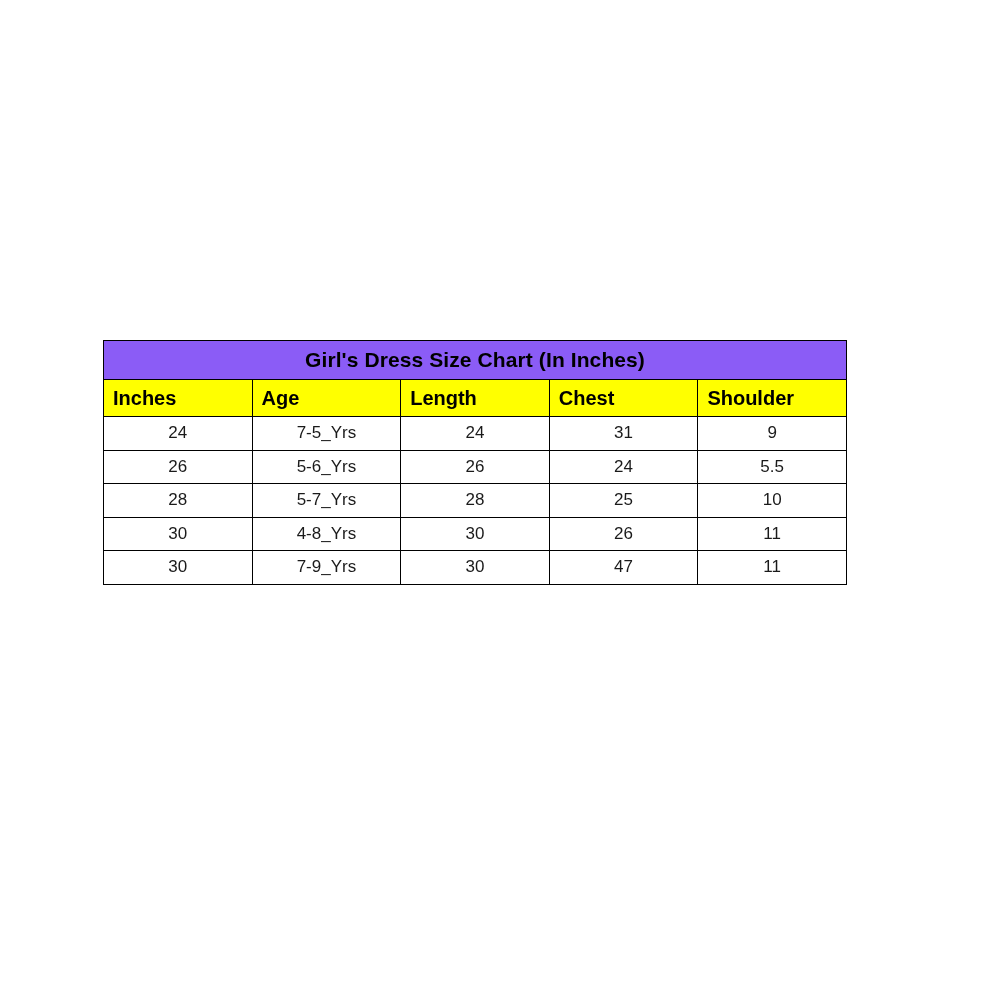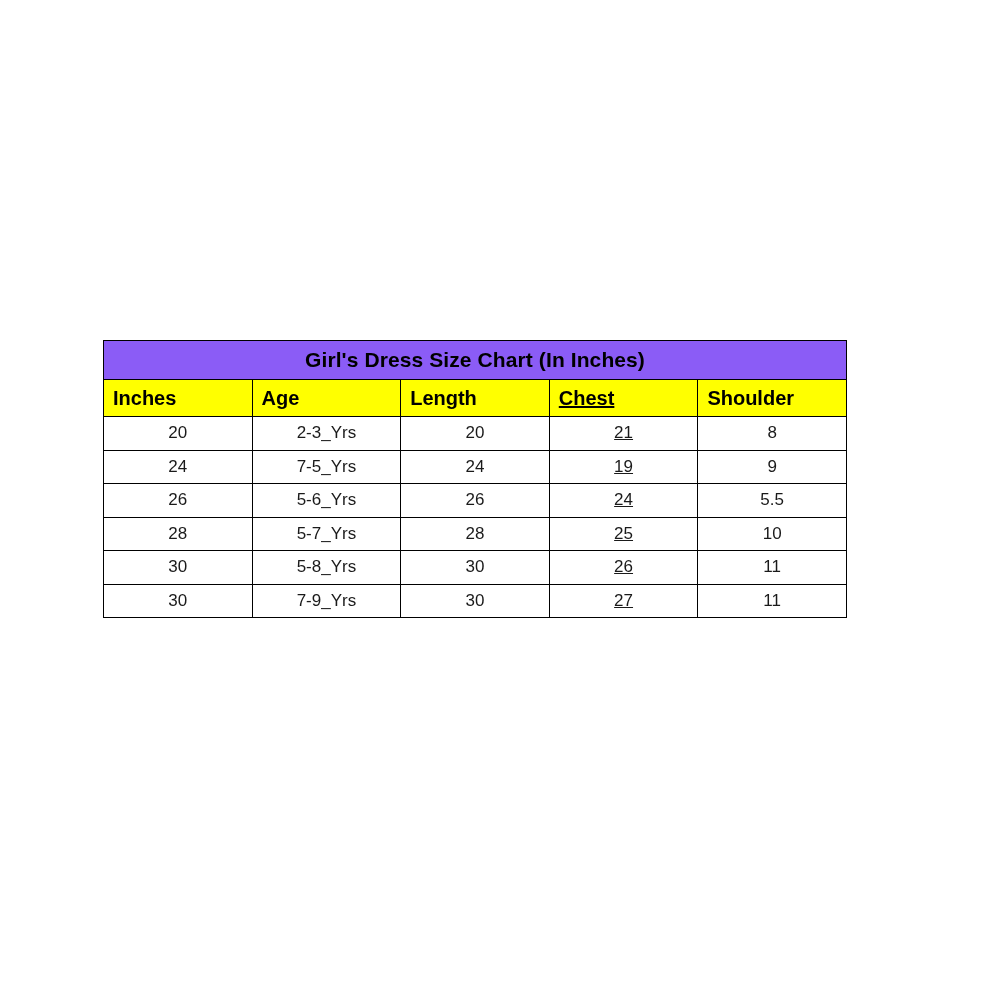--- a/index.html
+++ b/index.html
@@ -52,77 +52,70 @@
     background: #ffffff;
     color: #1a1a1a;
     font-size: 17px;
     text-align: center;
     height: 32.5px;
     font-weight: normal;
   }
   .col-sizes { width: 130px; }
   .col-age { width: 186px; }
   .col-length { width: 122px; }
-  .col-chest { width: 160px; text-decoration: underline; }
+  .col-chest { width: 160px; }
   .col-shoulder { width: 146px; }
 </style>
 </head>
 <body>
 
 <div id="size-chart-wrap">
   <table class="size-chart">
     <tbody>
       <tr class="title-row">
         <td colspan="5">Girl's Dress Size Chart (In Inches)</td>
       </tr>
       <tr class="header-row">
         <th class="col-sizes">Inches</th>
         <th class="col-age">Age</th>
         <th class="col-length">Length</th>
         <th class="col-chest">Chest</th>
         <th class="col-shoulder">Shoulder</th>
       </tr>
 
       <tr class="data-row">
-        <td class="col-sizes">20</td>
-        <td class="col-age">2-3_Yrs</td>
-        <td class="col-length">20</td>
-        <td class="col-chest">21</td>
-        <td class="col-shoulder">8</td>
-      </tr>
-      <tr class="data-row">
         <td class="col-sizes">24</td>
         <td class="col-age">7-5_Yrs</td>
         <td class="col-length">24</td>
-        <td class="col-chest">19</td>
+        <td class="col-chest">31</td>
         <td class="col-shoulder">9</td>
       </tr>
       <tr class="data-row">
         <td class="col-sizes">26</td>
         <td class="col-age">5-6_Yrs</td>
         <td class="col-length">26</td>
         <td class="col-chest">24</td>
         <td class="col-shoulder">5.5</td>
       </tr>
       <tr class="data-row">
         <td class="col-sizes">28</td>
         <td class="col-age">5-7_Yrs</td>
         <td class="col-length">28</td>
         <td class="col-chest">25</td>
         <td class="col-shoulder">10</td>
       </tr>
       <tr class="data-row">
         <td class="col-sizes">30</td>
-        <td class="col-age">5-8_Yrs</td>
+        <td class="col-age">4-8_Yrs</td>
         <td class="col-length">30</td>
         <td class="col-chest">26</td>
         <td class="col-shoulder">11</td>
       </tr>
       <tr class="data-row">
         <td class="col-sizes">30</td>
         <td class="col-age">7-9_Yrs</td>
         <td class="col-length">30</td>
-        <td class="col-chest">27</td>
+        <td class="col-chest">47</td>
         <td class="col-shoulder">11</td>
       </tr>
     </tbody>
   </table>
 </div>
 
 </body></html>

